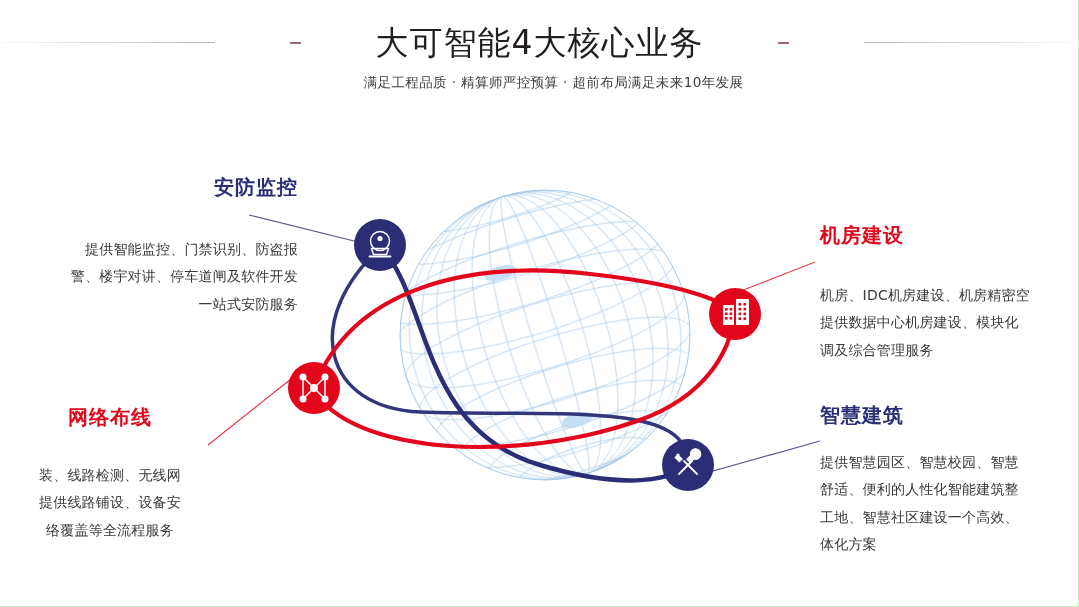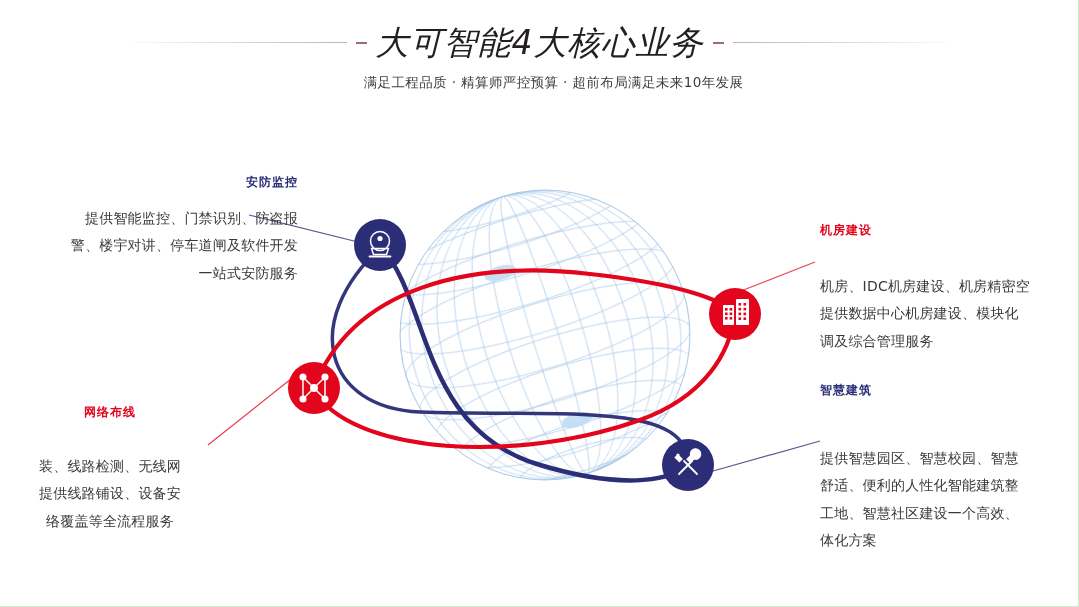--- a/index.html
+++ b/index.html
@@ -25,23 +25,22 @@
   .header {
     position: absolute;
     top: 26px;
     left: 0;
     width: 1079px;
     text-align: center;
   }
   .title-row {
     display: flex;
     align-items: center;
-    justify-content: center;
+    justify-content: space-between;
     gap: 9px;
-    font-style: italic;
   }
   .rule {
     height: 1px;
     width: 215px;
     flex: none;
   }
   .rule-left {
     background: linear-gradient(to right, rgba(180,150,155,0.05), rgba(150,110,120,0.55));
   }
   .rule-right {
@@ -76,58 +75,58 @@
     left: 0;
     top: 0;
     width: 1079px;
     height: 607px;
     pointer-events: none;
   }
 
   
   .block { position: absolute; }
   .block .head {
-    font-size: 12px;
+    font-size: 20px;
     font-weight: bold;
     line-height: 1.1;
     letter-spacing: 1px;
     white-space: nowrap;
   }
   .block .body {
     font-size: 14px;
     color: #3a3a3a;
     line-height: 1.95;
     letter-spacing: 0.2px;
   }
   .head-navy { color: #2b2e76; }
   .head-red  { color: #e3051b; }
 
   .blk-security {
     left: 8px; top: 176px; width: 290px;
     text-align: right;
   }
-  .blk-security .body { margin-top: 16px; }
+  .blk-security .body { margin-top: 38px; }
 
   .blk-datacenter {
     left: 820px; top: 224px; width: 250px;
     text-align: left;
   }
   .blk-datacenter .body { margin-top: 36px; }
 
   .blk-cabling {
     left: 10px; top: 406px; width: 200px;
     text-align: center;
   }
   .blk-cabling .body { margin-top: 34px; }
 
   .blk-building {
-    left: 820px; top: 384px; width: 252px;
+    left: 820px; top: 404px; width: 252px;
     text-align: left;
   }
-  .blk-building .body { margin-top: 48px; }
+  .blk-building .body { margin-top: 23px; }
 
   .nowrap { white-space: nowrap; }
 </style>
 </head>
 <body>
 
 <div id="slide">
 
   <div class="header">
     <div class="title-row">

